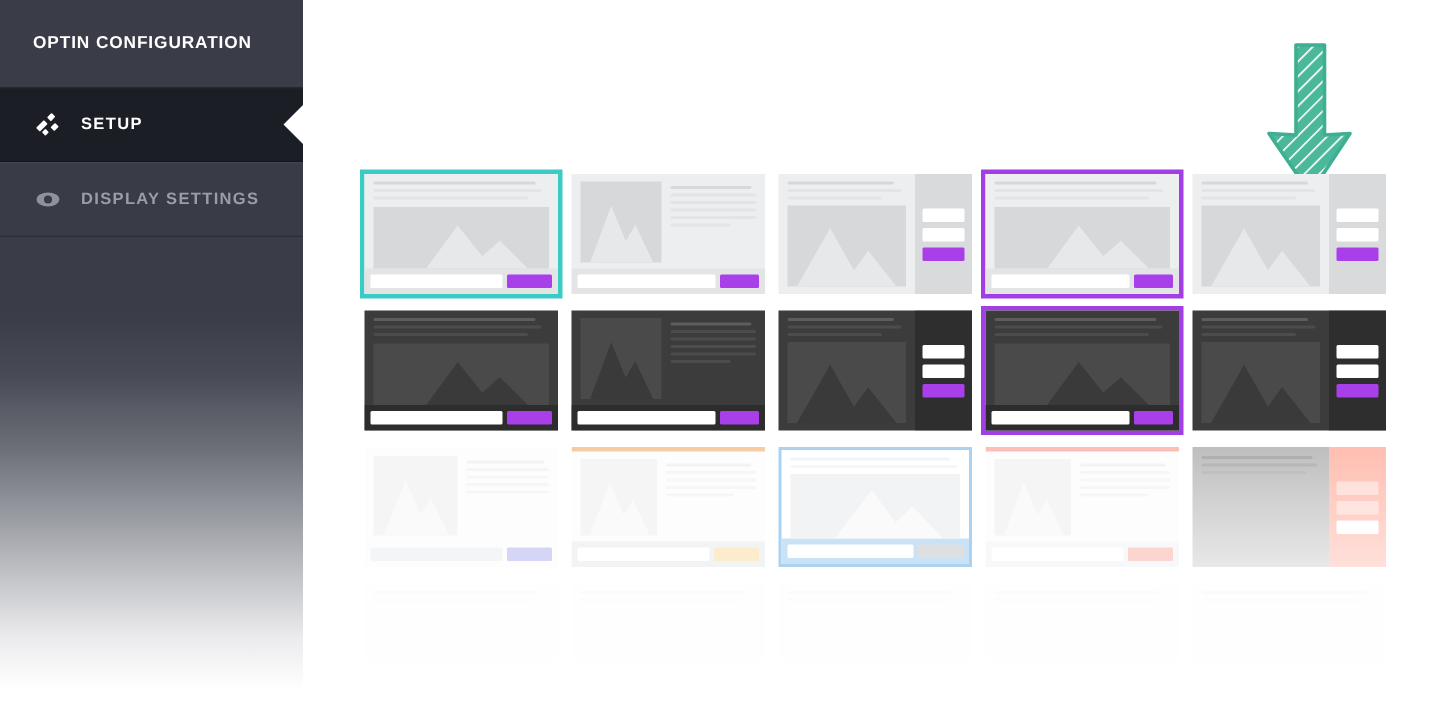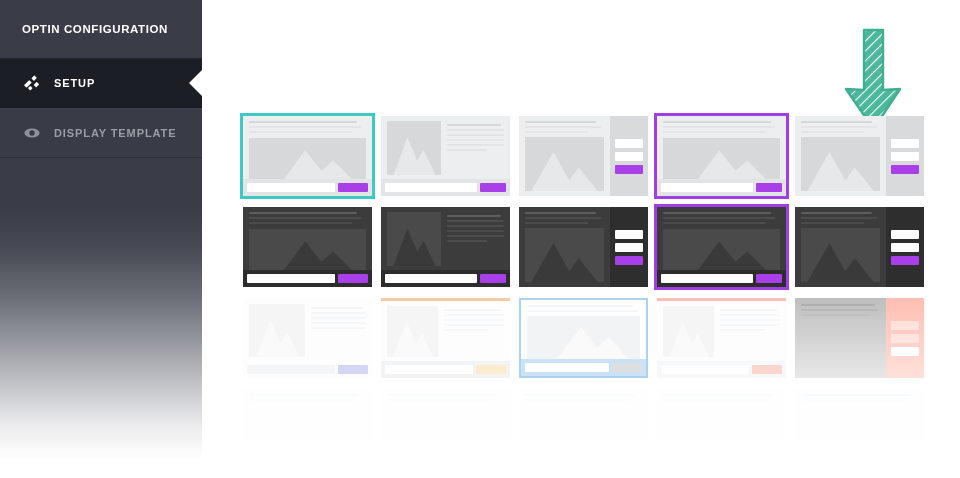--- a/index.html
+++ b/index.html
@@ -211,21 +211,21 @@
       <span class="sb-caret"></span>
     </div>
 
     <div class="sb-item inactive">
       <span class="sb-icon">
         <svg width="18" height="14" viewBox="0 0 18 14">
           <ellipse cx="9" cy="7" rx="7.6" ry="4.6" fill="#8f929b"></ellipse>
           <circle cx="9" cy="7" r="2.7" fill="#393c46"></circle>
         </svg>
       </span>
-      <span class="sb-label">DISPLAY TEMPLATE</span>
+      <span class="sb-label">DISPLAY SETTINGS</span>
     </div>
 
     <div class="sb-filler"></div>
   </aside>
 
   <main class="main">
 
 
     <div class="arrow-wrap">
       <svg width="70" height="104" viewBox="0 0 70 104">

